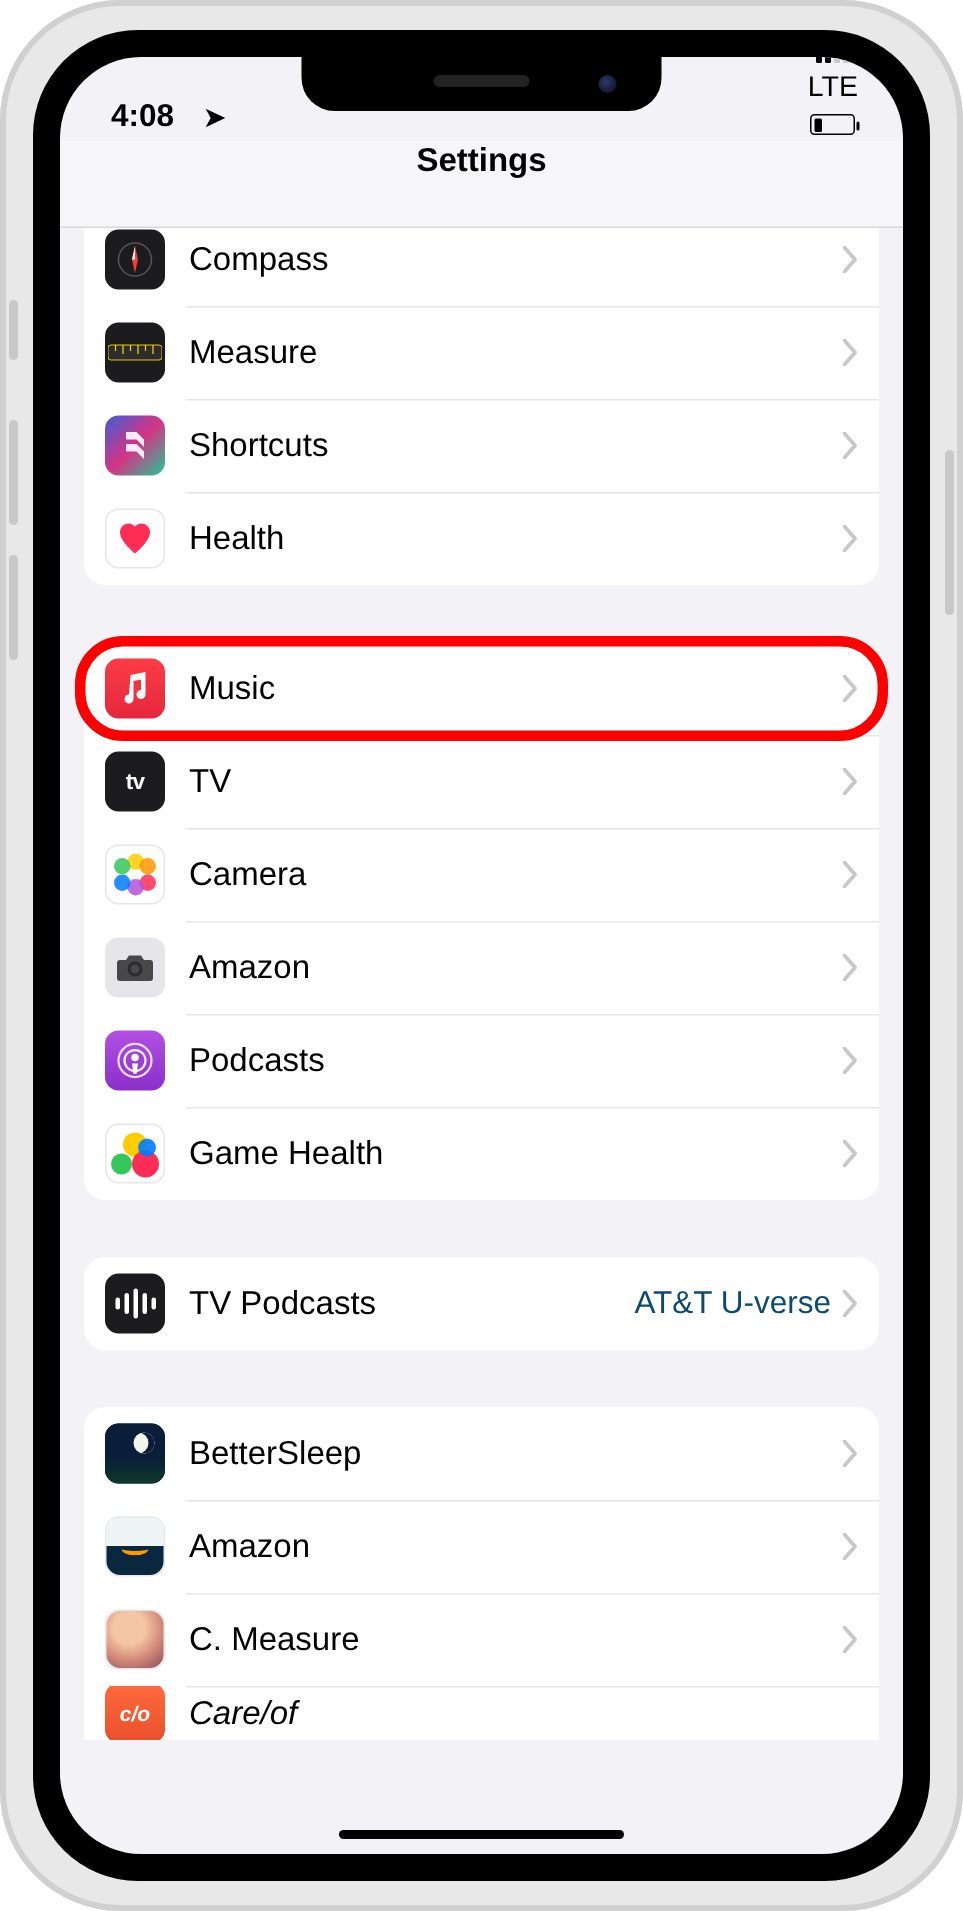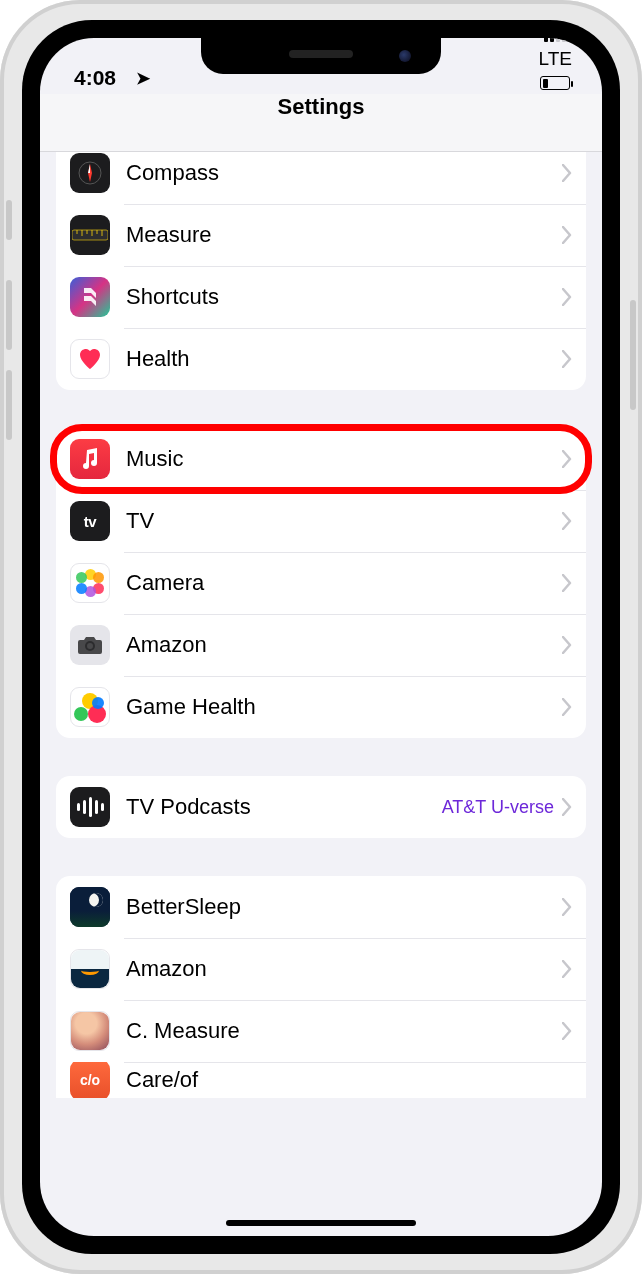--- a/index.html
+++ b/index.html
@@ -149,22 +149,22 @@
     display: flex; align-items: center; justify-content: center;
     font-size: 22px;
     color: #fff;
   }
   .row-label {
     flex: 1;
     font-size: 22px;
     color: #000;
   }
   .row-detail {
-    font-size: 18px;
-    color: #6d28d9;
+    font-size: 21px;
+    color: #0c4a6e;
     margin-right: 8px;
   }
   .chevron {
     color: #c7c7cc;
     font-size: 26px;
   }
   .chevron svg { display: block; }
   
   .highlight-ring {
     position: absolute;
@@ -216,21 +216,21 @@
   .amazon-inner { width: 100%; height: 100%; border-radius: 9px; background: linear-gradient(180deg,#eef4f6 50%,#0a2740 50%); position:relative; overflow:hidden;}
   .amazon-inner::after{content:"";position:absolute;left:10px;right:10px;top:16px;height:6px;border-bottom:3px solid #ff9900;border-radius:0 0 50% 50%;}
   .bettersleep-inner { width:100%; height:100%; border-radius:9px; background: linear-gradient(180deg,#0a1e3a 60%,#0d3a2a 100%); position:relative;}
   .bettersleep-inner::before{content:"";position:absolute;top:6px;right:7px;width:14px;height:14px;border-radius:50%;background:#f5f5f0;box-shadow: inset -4px 0 0 #0a1e3a;}
   .anatomy-inner{width:100%;height:100%;border-radius:9px;background:radial-gradient(circle at 40% 30%,#f5c6a5 30%,#d48c7a 60%,#8b4a5a 100%);}
   .soundwaves { display:flex; gap:3px; align-items:center; }
   .soundwaves span{width:3px;border-radius:2px;background:#fff;}
   .sw1{height:8px}.sw2{height:14px}.sw3{height:20px}.sw4{height:14px}.sw5{height:8px}
 
   .group.last-cut { border-bottom-left-radius: 0; border-bottom-right-radius: 0; }
-  .row.cut { height: 36px; overflow: hidden; }
+  .row.cut { height: 36px; overflow: hidden; font-style: italic; }
 </style>
 </head>
 <body>
 
 <div class="phone-frame">
   <div class="side-btn side-left1"></div>
   <div class="side-btn side-left2"></div>
   <div class="side-btn side-left3"></div>
   <div class="side-btn side-right"></div>
   <div class="phone-inner">
@@ -386,20 +386,36 @@
                   </svg>
               </div>
               <div class="row-label">Amazon</div>
               <span class="chevron">
                   <svg width="10" height="18" viewBox="0 0 10 18">
                     <path d="M1 1 L8 9 L1 17" stroke="#c7c7cc" stroke-width="2.5" fill="none" stroke-linecap="round" stroke-linejoin="round"></path>
                   </svg>
                 </span>
             </div>
             <div class="row">
+              <div class="row-icon ic-podcasts">
+                <svg width="26" height="26" viewBox="0 0 26 26">
+                    <circle cx="13" cy="13" r="11" fill="none" stroke="#fff" stroke-width="1.5" opacity="0.8"></circle>
+                    <circle cx="13" cy="13" r="7" fill="none" stroke="#fff" stroke-width="1.5" opacity="0.9"></circle>
+                    <circle cx="13" cy="11" r="2.5" fill="#fff"></circle>
+                    <path d="M11 15 h4 l-1 7 h-2 z" fill="#fff"></path>
+                  </svg>
+              </div>
+              <div class="row-label">Podcasts</div>
+              <span class="chevron">
+                  <svg width="10" height="18" viewBox="0 0 10 18">
+                    <path d="M1 1 L8 9 L1 17" stroke="#c7c7cc" stroke-width="2.5" fill="none" stroke-linecap="round" stroke-linejoin="round"></path>
+                  </svg>
+                </span>
+            </div>
+            <div class="row">
               <div class="row-icon ic-gamecenter">
                 <div class="bubbles">
                     <div class="bub bu1"></div>
                     <div class="bub bu2"></div>
                     <div class="bub bu3"></div>
                     <div class="bub bu4"></div>
                   </div>
               </div>
               <div class="row-label">Game Health</div>
               <span class="chevron">

